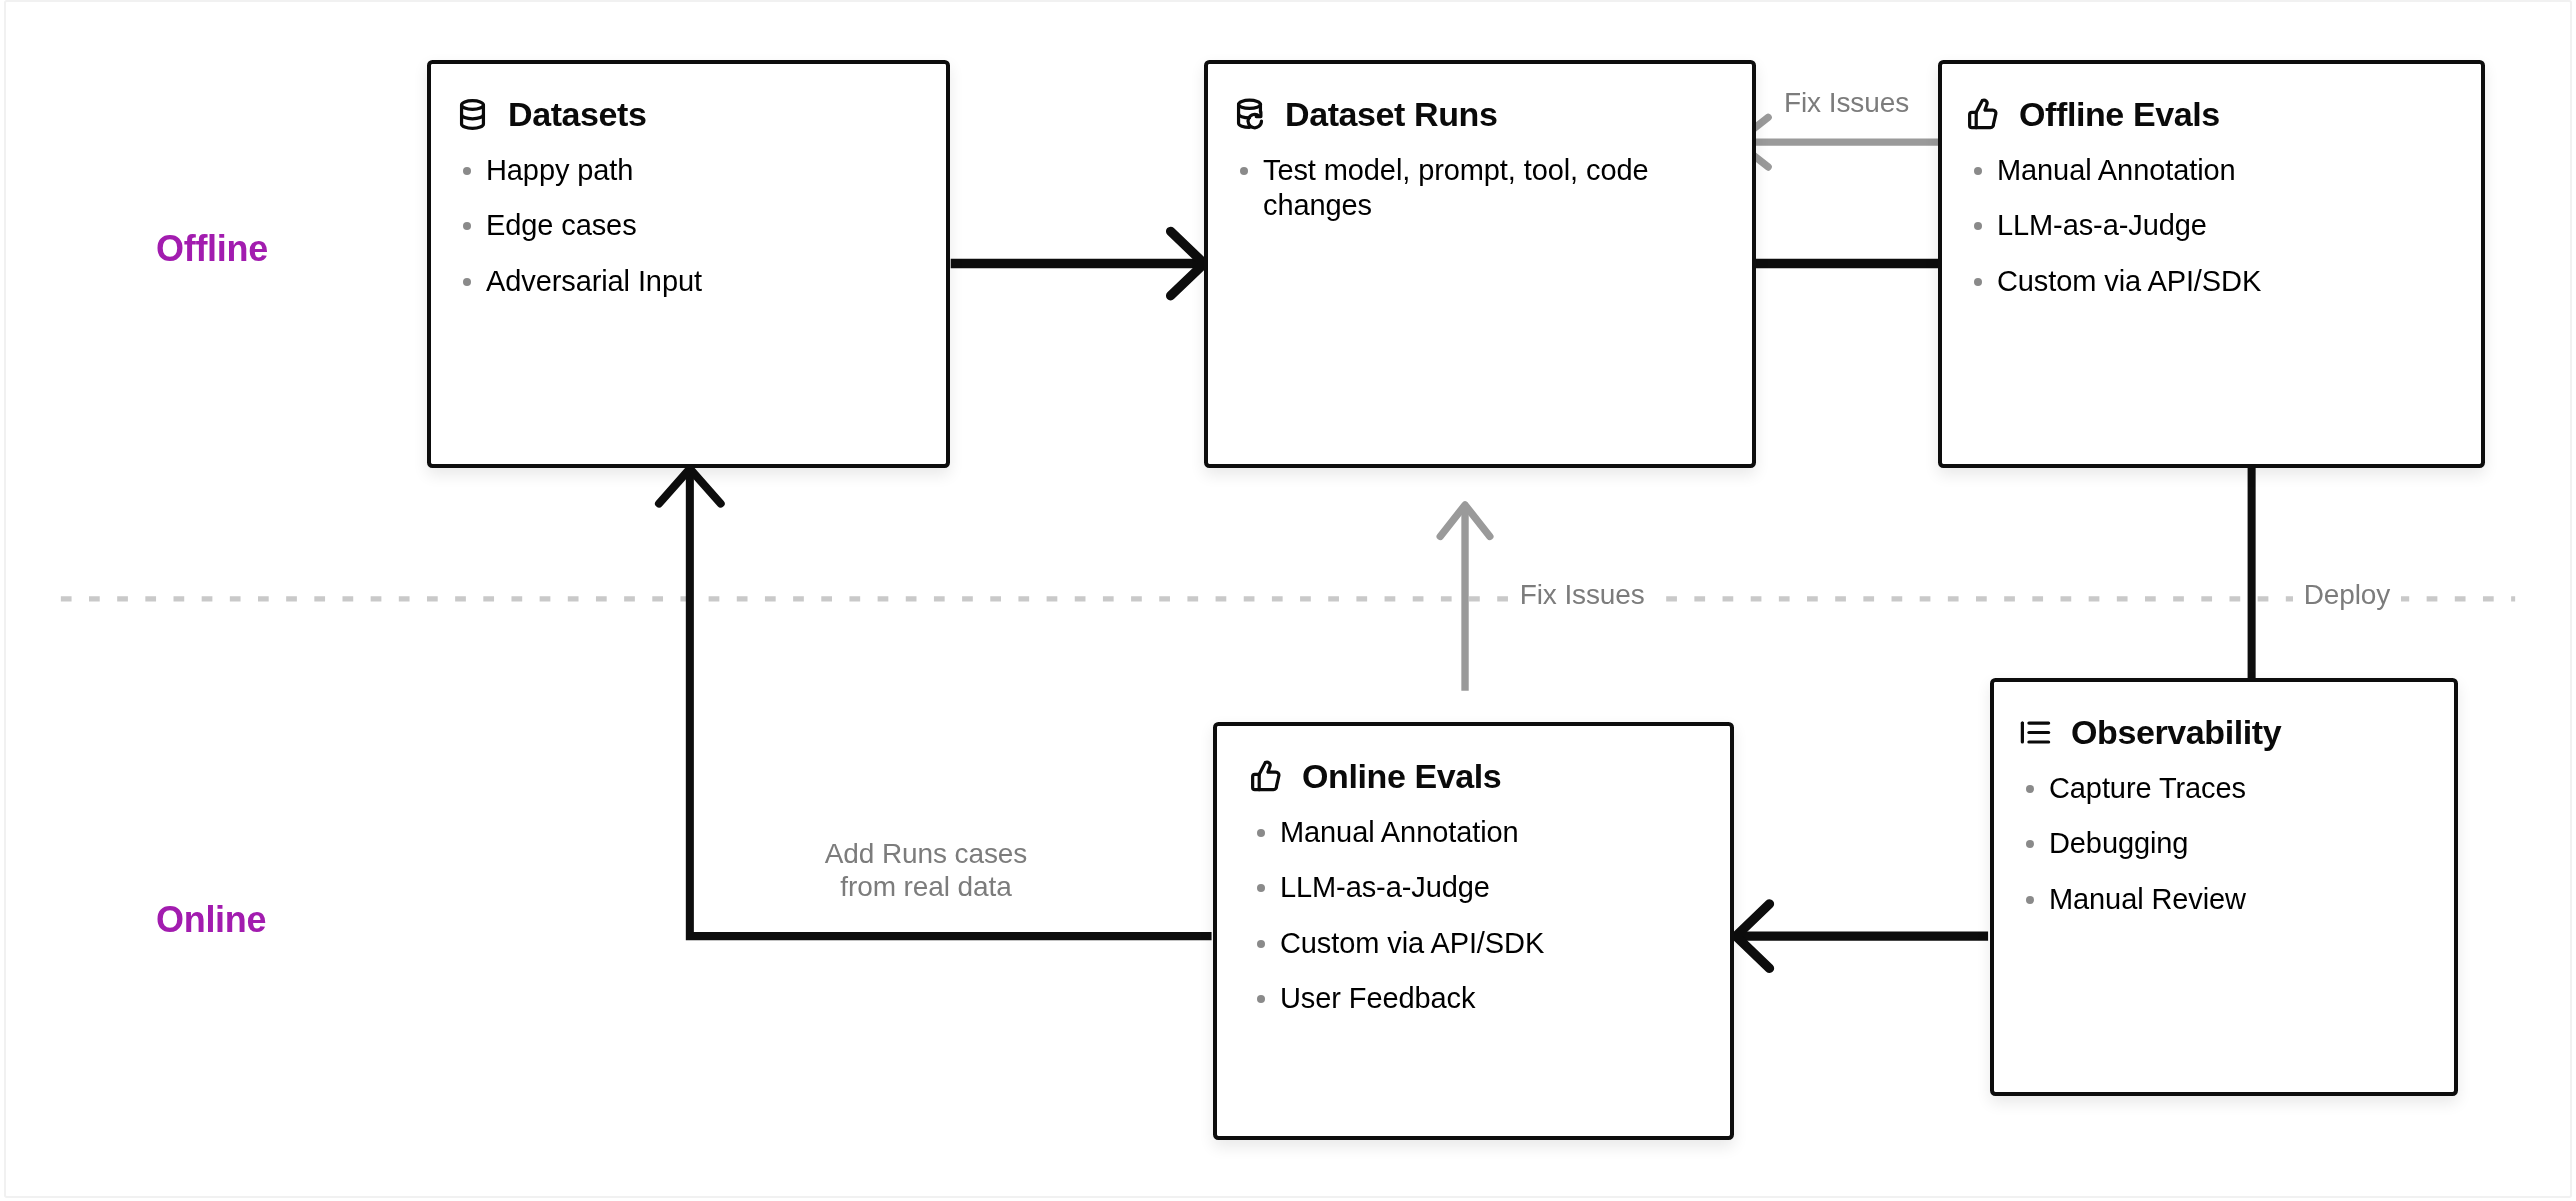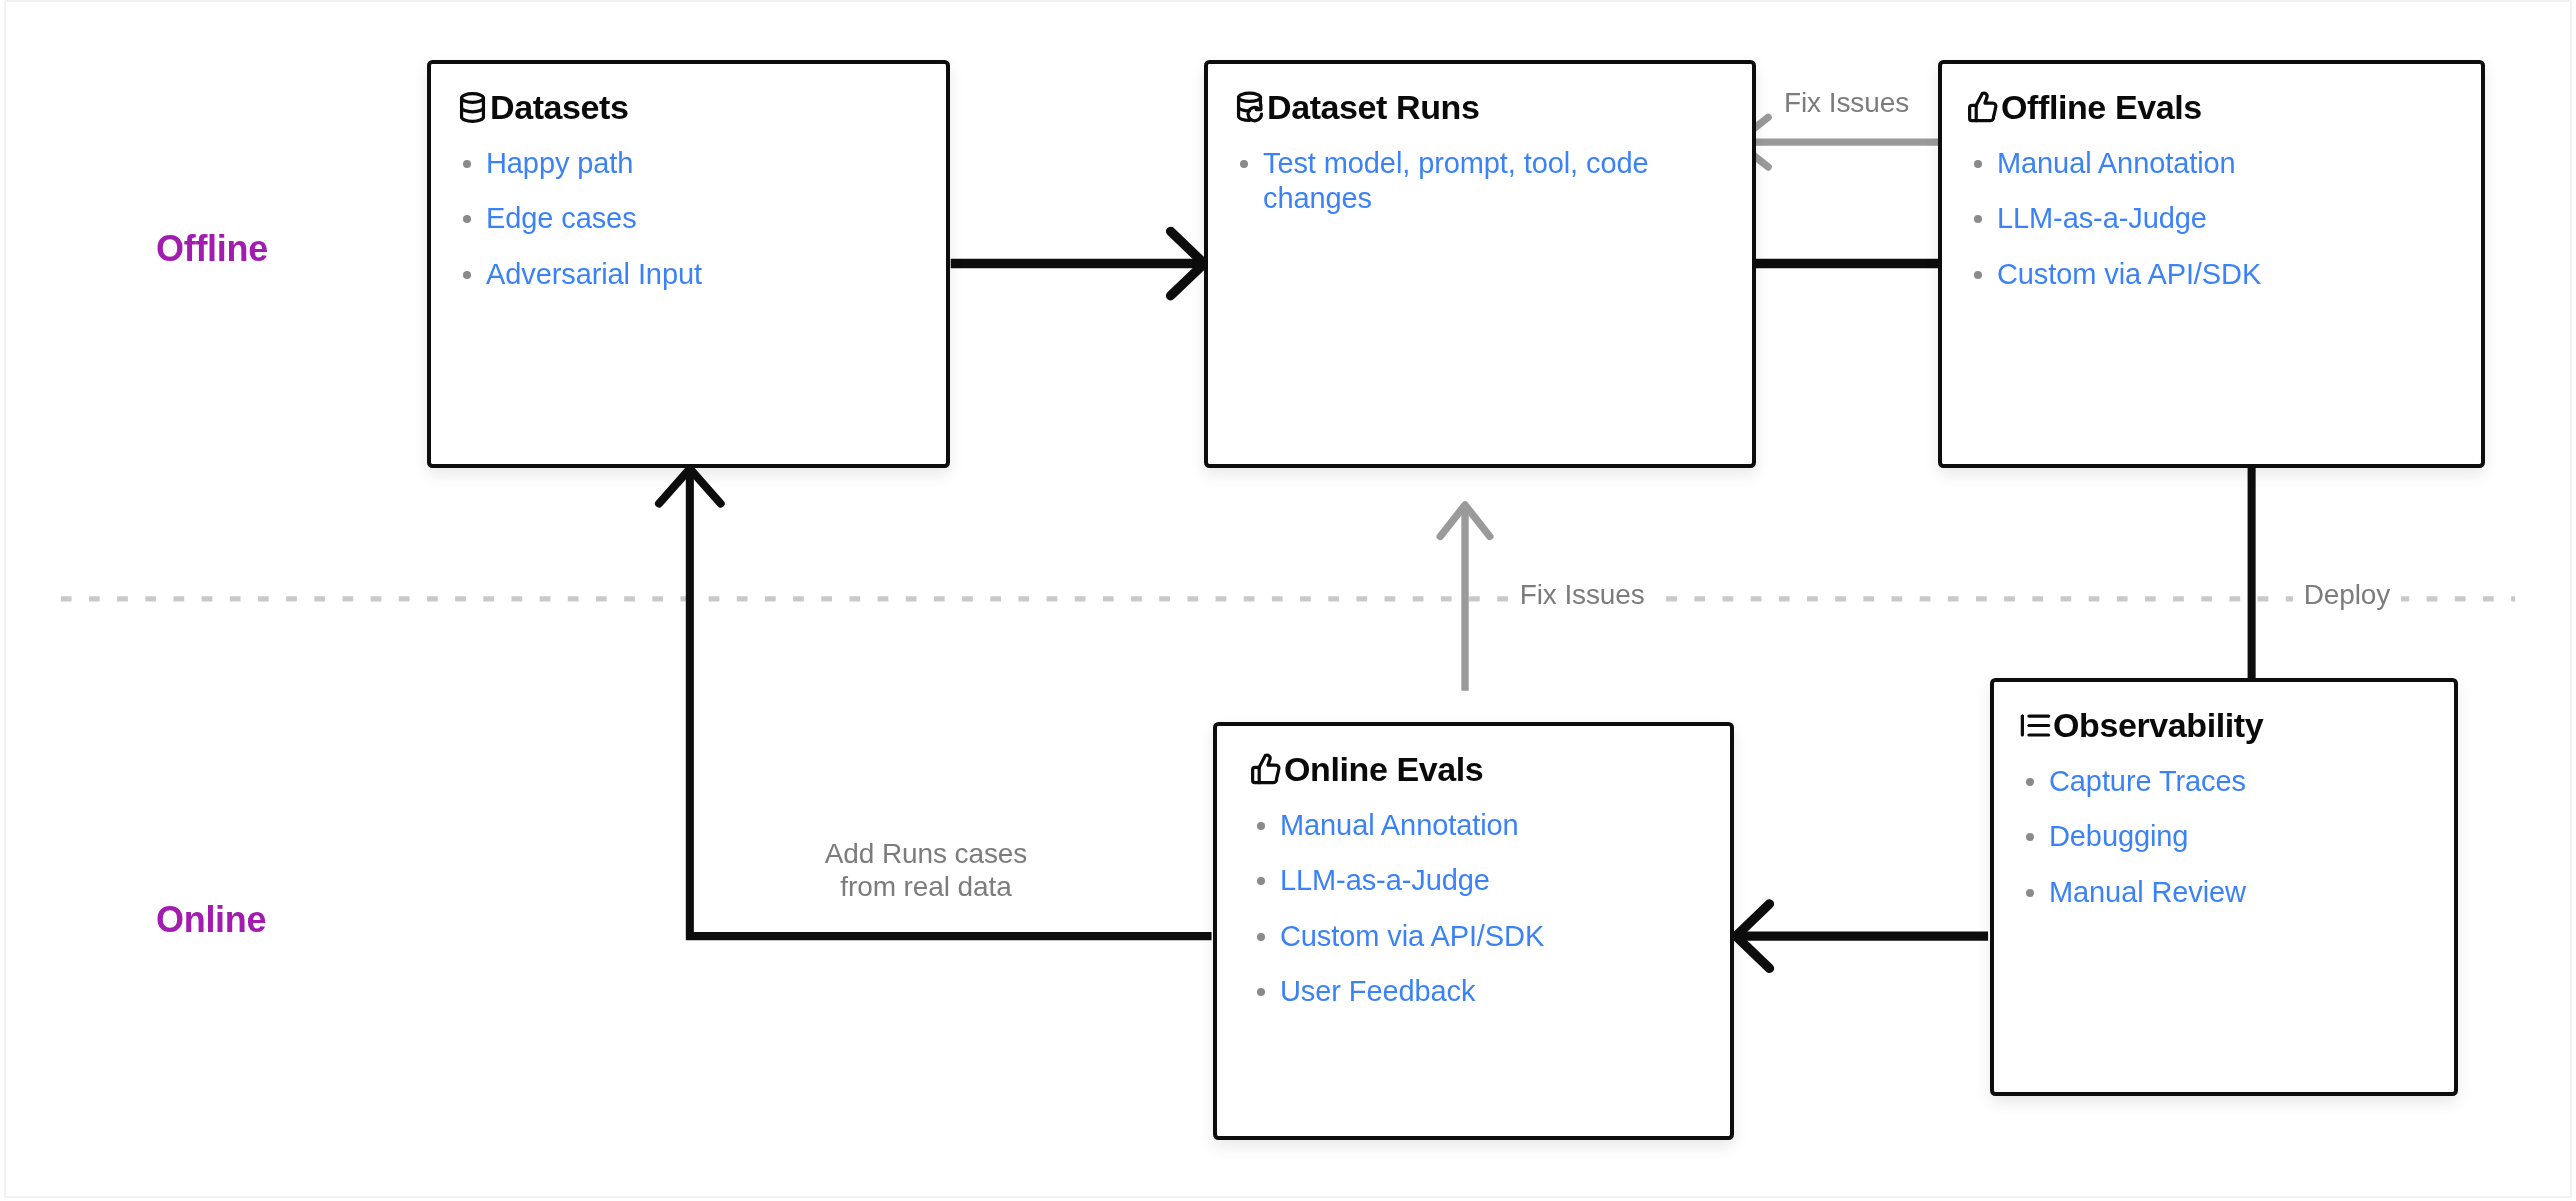--- a/index.html
+++ b/index.html
@@ -44,23 +44,24 @@
     background:#ffffff;
     border:4.7px solid #0d0d0d;
     border-radius:5.4px;
     box-sizing:border-box;
     box-shadow:0 6.7px 14.8px rgba(0,0,0,0.09);
     padding:23px 24px 0 24px;
   }
   .node-header{
     display:flex;
     align-items:center;
-    gap:0;
+    gap:18px;
     margin-bottom:19px;
     height:40px;
+    margin-top:7px;
   }
   .node-icon{
     width:35px; height:35px;
     flex:0 0 35px;
     display:block;
   }
   .node-title{
     font-size:34px;
     font-weight:bold;
     color:#0a0a0a;
@@ -72,21 +73,21 @@
     list-style:none;
     margin:0;
     padding:0;
   }
   .bullets li{
     position:relative;
     padding-left:31px;
     margin-bottom:20px;
     font-size:29px;
     line-height:1.22;
-    color:#3b82f6;
+    color:#000000;
     letter-spacing:-0.1px;
   }
   .bullets li:before{
     content:"";
     position:absolute;
     left:8px;
     top:14px;
     width:8px; height:8px;
     border-radius:50%;
     background:#8a8a8a;

